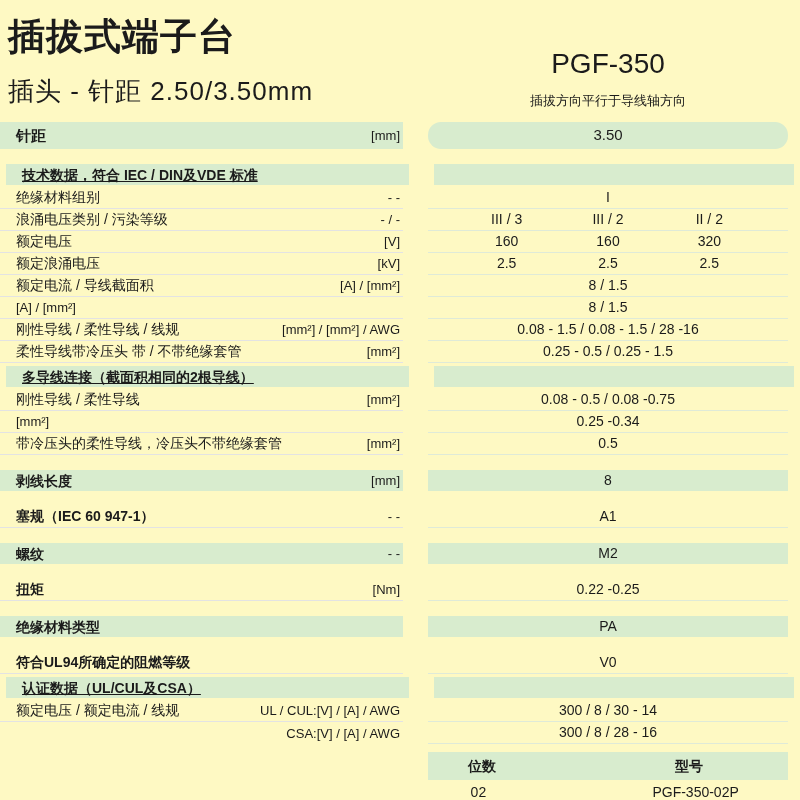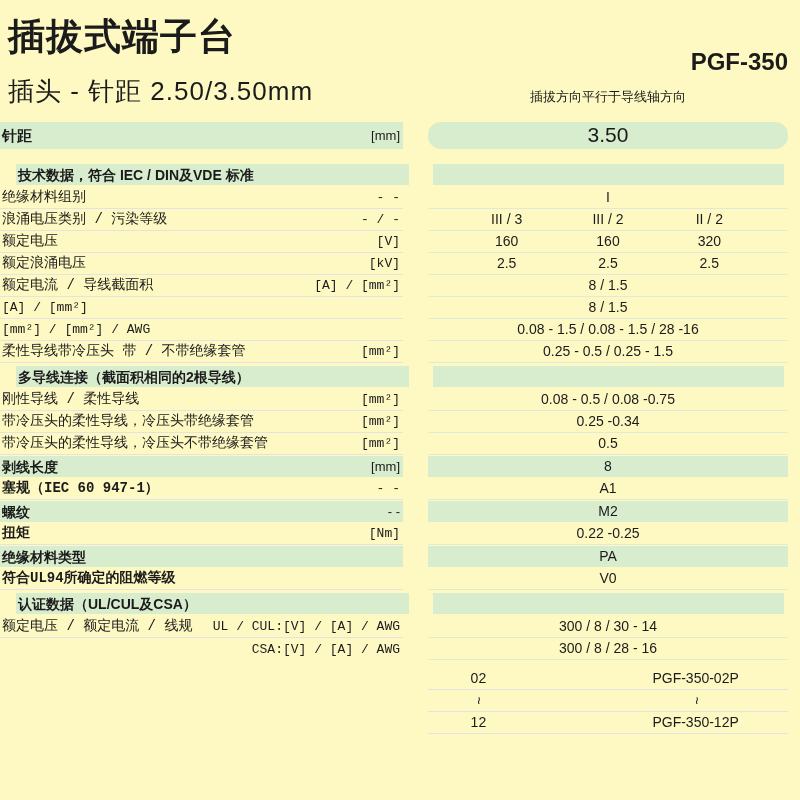--- a/index.html
+++ b/index.html
@@ -9,48 +9,48 @@
     position:relative; width:800px; height:800px; background:#fef9c3;
     font-family:"Liberation Sans","DejaVu Sans",sans-serif; color:var(--ink);
     padding-top:10px; overflow:hidden;
   }
   
   .header { position:relative; height:112px; }
   .header-left { position:absolute; left:8px; top:2px; }
   .title { font-size:37px; font-weight:700; letter-spacing:1px; }
   .subtitle { font-size:26px; font-weight:400; margin-top:12px; letter-spacing:1px; }
   .header-right { position:absolute; left:428px; width:360px; top:38px; text-align:center; }
-  .model { font-size:24px; font-weight:700;text-align:right; }
+  .model { font-size:28px; font-weight:400; }
   .model-note { font-size:13px; margin-top:12px; }
   
   .spec { position:relative; }
   .row { display:flex; height:22px; font-size:14px; line-height:21px; }
   .lcell { width:403px; display:flex; justify-content:space-between; align-items:flex-end;
-           padding:0 3px 0 2px; }
+           padding:0 3px 0 16px; }
   .gapcell { width:25px; }
   .rcell { width:360px; text-align:center; }
   .lbl { white-space:nowrap; }
   .unit { font-size:13px; white-space:nowrap; }
   
   .row.pitch { height:27px; line-height:26px; margin-bottom:15px; }
   .row.pitch .lcell, .row.pitch .rcell { background:var(--green); }
   .row.pitch .lbl { font-weight:700; font-size:15px; }
-  .row.pitch .rcell { font-size:21px;border-radius:13px; }
-  
-  .row.section { height:21px; line-height:20px; margin:3px 16px 2px; }
+  .row.pitch .rcell { font-size:15px;border-radius:13px; }
+  
+  .row.section { height:21px; line-height:20px; margin:3px 6px 2px;text-decoration:underline; }
   .row.section .lcell, .row.section .rcell { background:var(--green); }
   .row.section .lbl { font-weight:700; }
   
-  .row.data .lcell { border-bottom:1px solid var(--lsep);font-family:Liberation Mono, monospace; }
+  .row.data .lcell { border-bottom:1px solid var(--lsep); }
   .row.data .rcell { border-bottom:1px solid var(--rsep); }
   .row.data.noline .lcell { border-bottom:none; }
   
   .row.boldrow .lbl { font-weight:700; }
   
-  .row.greenrow { height:21px; line-height:20px; margin:1px 0; }
+  .row.greenrow { height:21px; line-height:20px; margin:15px 0; }
   .row.greenrow .lcell, .row.greenrow .rcell { background:var(--green); }
   .row.greenrow .lbl { font-weight:700; }
   
   .rcell.triple { display:flex; padding:0 28px; }
   .rcell.triple span { flex:1; text-align:center; }
   
   .model-table { margin:8px 0 0 428px; width:360px; font-size:14px; }
   .mt-row { display:flex; height:22px; line-height:21px; }
   .mt-row .c1 { width:30%; text-align:center; }
   .mt-row .sp { width:15%; }
@@ -155,20 +155,21 @@
       <div class="lcell">
           <span class="unit">[A] / [mm²]</span>
         </div>
       <div class="gapcell"></div>
       <div class="rcell">8 / 1.5</div>
     </div>
 
 
     <div class="row data">
       <div class="lcell">
+          <span class="lbl">刚性导线 / 柔性导线 / 线规</span>
           <span class="unit">[mm²] / [mm²] / AWG</span>
         </div>
       <div class="gapcell"></div>
       <div class="rcell">0.08 - 1.5 / 0.08 - 1.5 / 28 -16</div>
     </div>
 
     <div class="row data">
       <div class="lcell">
           <span class="lbl">柔性导线带冷压头 带 / 不带绝缘套管</span>
           <span class="unit">[mm²]</span>
@@ -189,21 +190,20 @@
       <div class="lcell">
           <span class="lbl">刚性导线 / 柔性导线</span>
           <span class="unit">[mm²]</span>
         </div>
       <div class="gapcell"></div>
       <div class="rcell">0.08 - 0.5 / 0.08 -0.75</div>
     </div>
 
     <div class="row data">
       <div class="lcell">
-          <span class="lbl">带冷压头的柔性导线，冷压头带绝缘套管</span>
           <span class="unit">[mm²]</span>
         </div>
       <div class="gapcell"></div>
       <div class="rcell">0.25 -0.34</div>
     </div>
 
     <div class="row data">
       <div class="lcell">
           <span class="lbl">带冷压头的柔性导线，冷压头不带绝缘套管</span>
           <span class="unit">[mm²]</span>
@@ -288,20 +288,25 @@
           <span class="lbl"></span>
           <span class="unit">CSA:[V] / [A] / AWG</span>
         </div>
       <div class="gapcell"></div>
       <div class="rcell">300 / 8 / 28 - 16</div>
     </div>
 
   </div>
 
   <div class="model-table">
+    <div class="mt-row mt-header">
+      <div class="c1">位数</div>
+      <div class="sp"></div>
+      <div class="c2">型号</div>
+    </div>
     <div class="mt-row mt-data">
       <div class="c1">02</div>
       <div class="sp"></div>
       <div class="c2">PGF-350-02P</div>
     </div>
     <div class="mt-row mt-data">
       <div class="c1"><span class="tilde-glyph">~</span></div>
       <div class="sp"></div>
       <div class="c2"><span class="tilde-glyph">~</span></div>
     </div>

